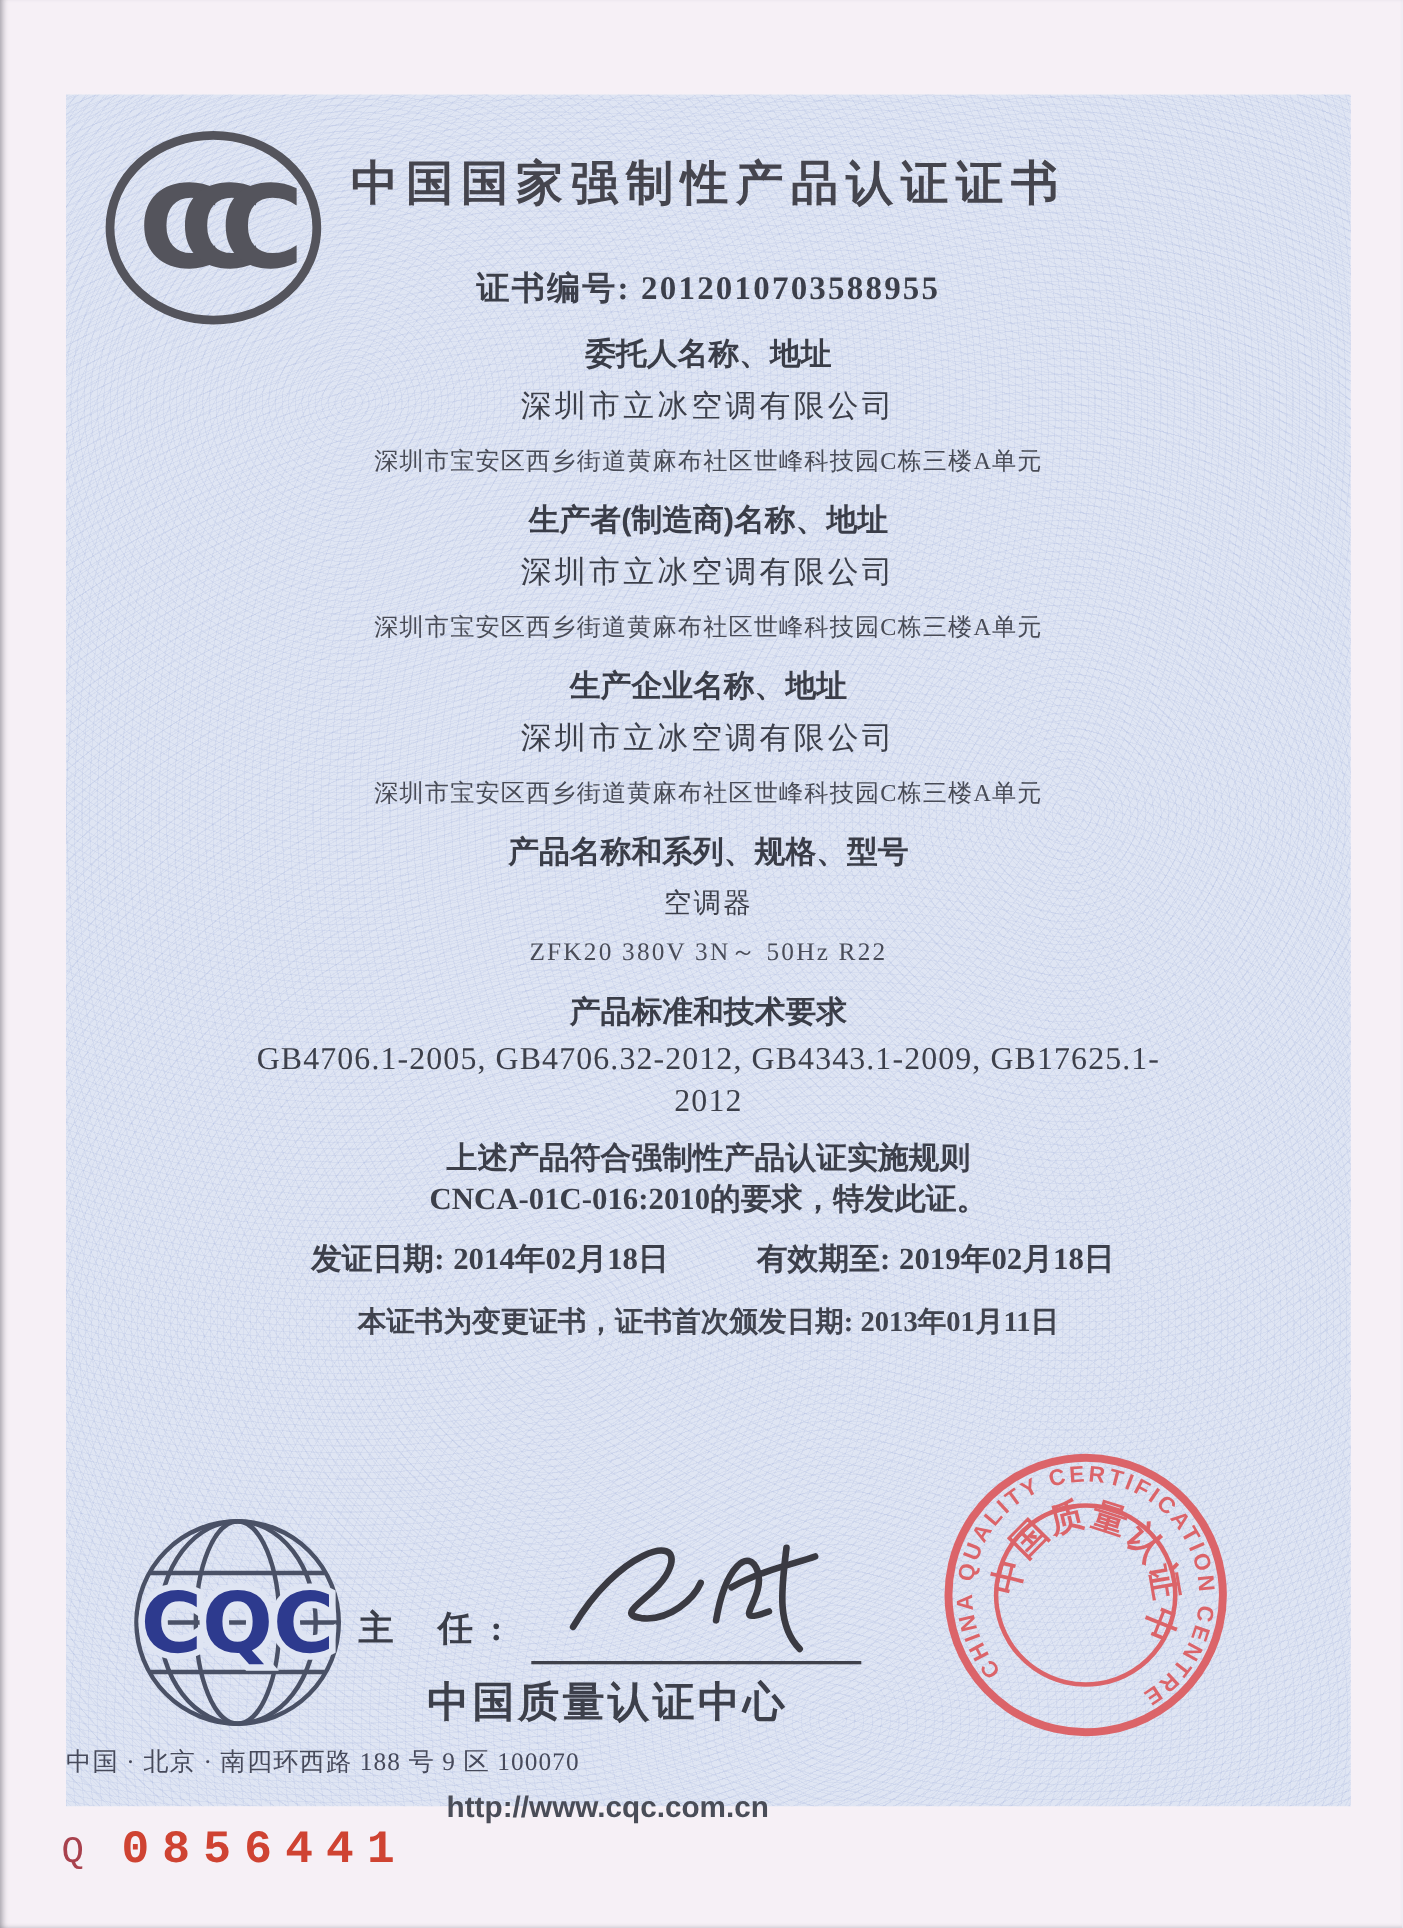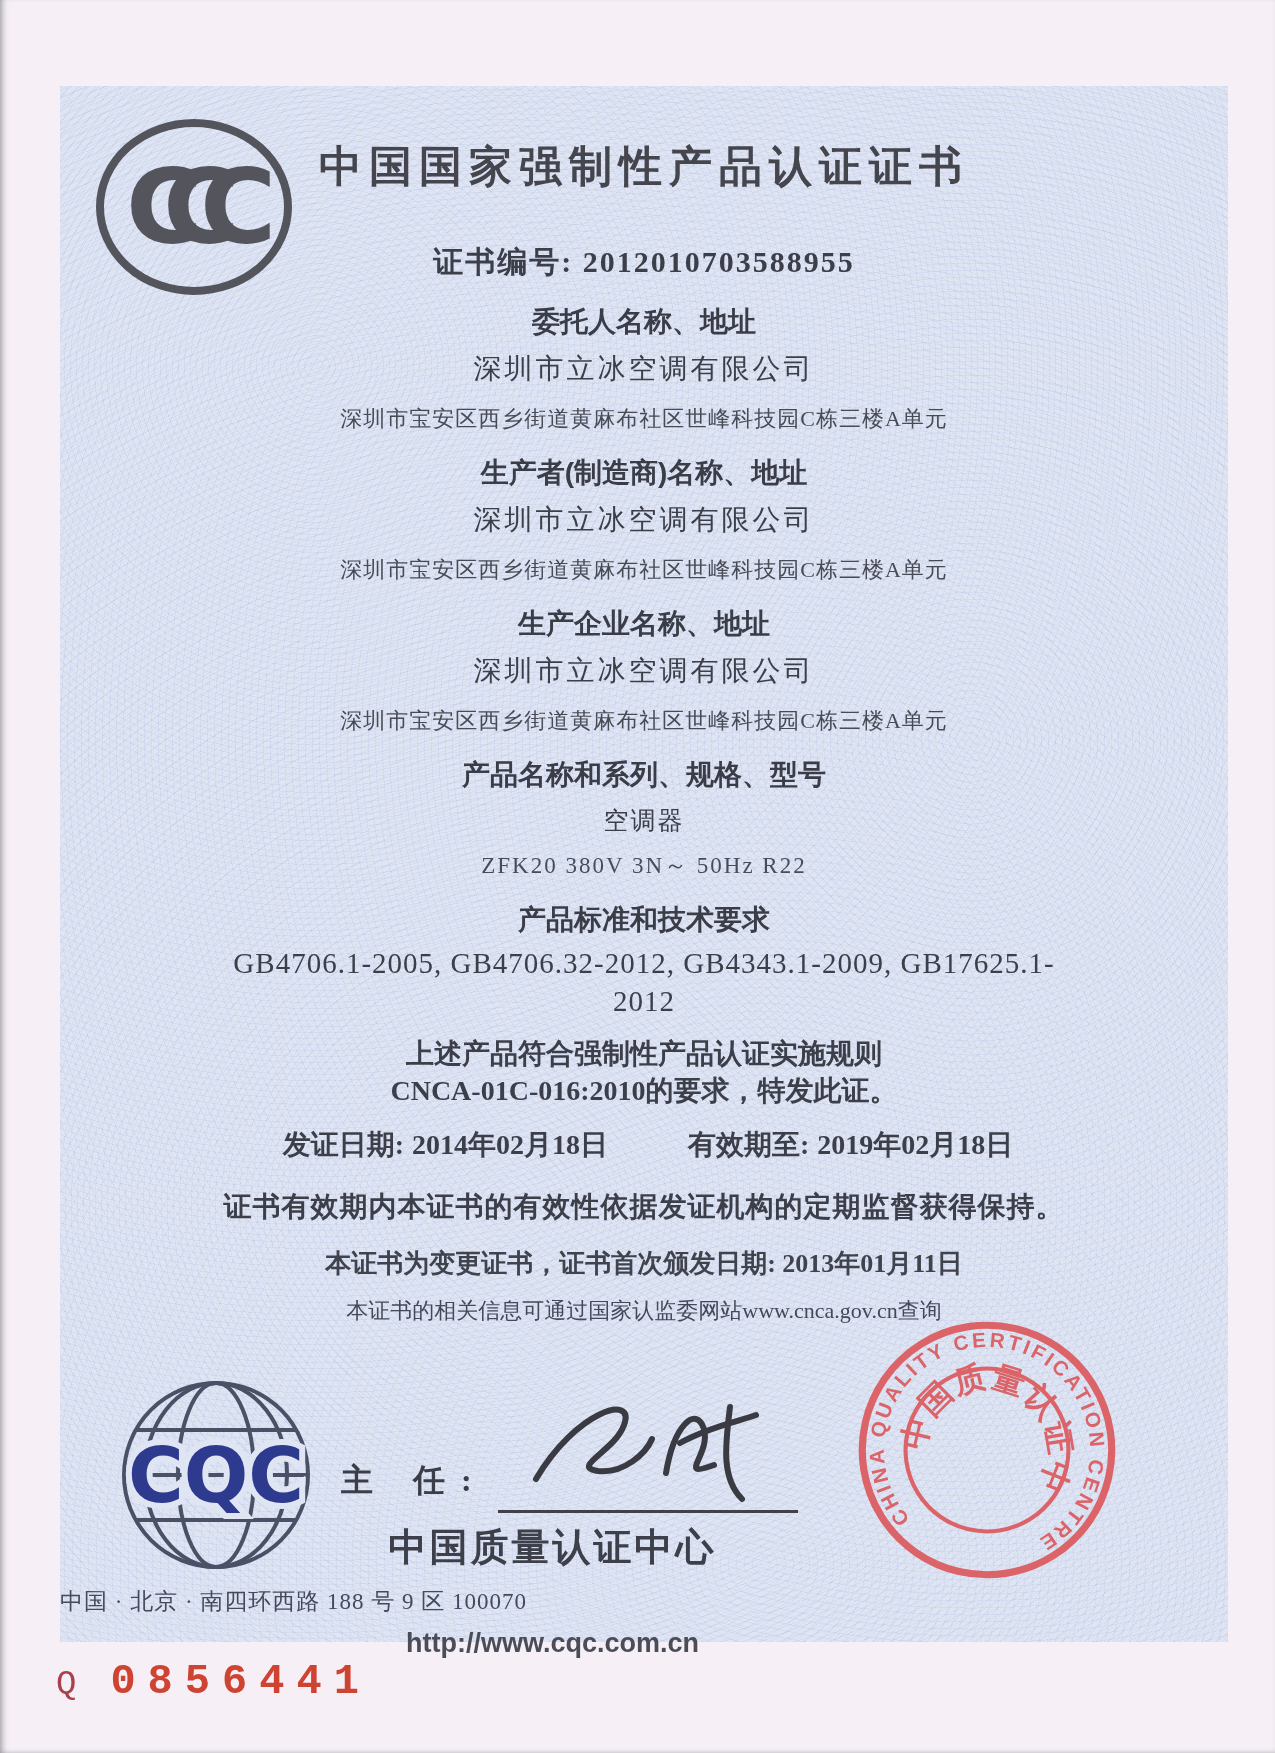--- a/index.html
+++ b/index.html
@@ -37,21 +37,21 @@
   .t-dates .pair span { margin-left:8px; }
   .t-valid { margin-top:24px; font-size:28px; font-weight:bold; letter-spacing:1px; }
   .t-change { margin-top:20px; font-size:26px; font-weight:bold; color:#40434e; }
   .t-query { margin-top:15px; font-size:22px; color:#45485a; }
 
   .ccc-logo { position:absolute; left:32px; top:26px; width:205px; height:190px; }
 
   
   .footer { position:absolute; left:0; top:1240px; width:100%; height:316px; }
   .cqc-logo { position:absolute; left:36px; top:52px; width:240px; height:195px; }
-  .sign-row { position:absolute; left:281px; top:52px; display:flex; align-items:flex-end; }
+  .sign-row { position:absolute; left:266px; top:52px; display:flex; align-items:flex-end; }
   .director { font-size:32px; font-weight:bold; letter-spacing:16px; padding-bottom:10px; color:#3b3e49; }
   .sig-box { width:300px; border-bottom:3px solid #3f414b; margin-left:10px; height:135px; position:relative; }
   .sig-box svg { position:absolute; left:30px; bottom:-6px; }
   .org-name { position:absolute; top:196px; left:0; width:985px; text-align:center;
               font-family:"Liberation Sans", sans-serif; font-size:38px; font-weight:bold; color:#3d404b; letter-spacing:3px; }
   .org-addr { position:absolute; top:260px; left:0; width:985px; text-align:left; font-size:23px; color:#46495a; letter-spacing:1px; }
   .org-url  { position:absolute; top:302px; left:0; width:985px; text-align:center;
               font-family:"Liberation Sans", sans-serif; font-size:27px; font-weight:bold; color:#4a4d58; }
 
   .seal { position:absolute; left:793px; top:1230px; width:268px; height:268px; opacity:.92; }
@@ -109,23 +109,21 @@
 
       <div class="t-dates">
         <div class="pair">
           <span>发证日期:</span><span>2014年02月18日</span>
         </div>
         <div class="pair">
           <span>有效期至:</span><span>2019年02月18日</span>
         </div>
       </div>
 
-      <div class="t-valid">证书有效期内本证书的有效性依据发证机构的定期监督获得保持。</div>
       <div class="t-change">本证书为变更证书，证书首次颁发日期: 2013年01月11日</div>
-      <div class="t-query">本证书的相关信息可通过国家认监委网站www.cnca.gov.cn查询</div>
     </div>
 
     <div class="footer">
 
       <svg class="cqc-logo" viewBox="0 0 240 195">
         <g fill="none" stroke="#4a5166" stroke-width="4">
           <circle cx="120" cy="97" r="92"></circle>
           <ellipse cx="120" cy="97" rx="38" ry="92"></ellipse>
           <ellipse cx="120" cy="97" rx="71" ry="92"></ellipse>
           <line x1="41" y1="52" x2="199" y2="52"></line>

